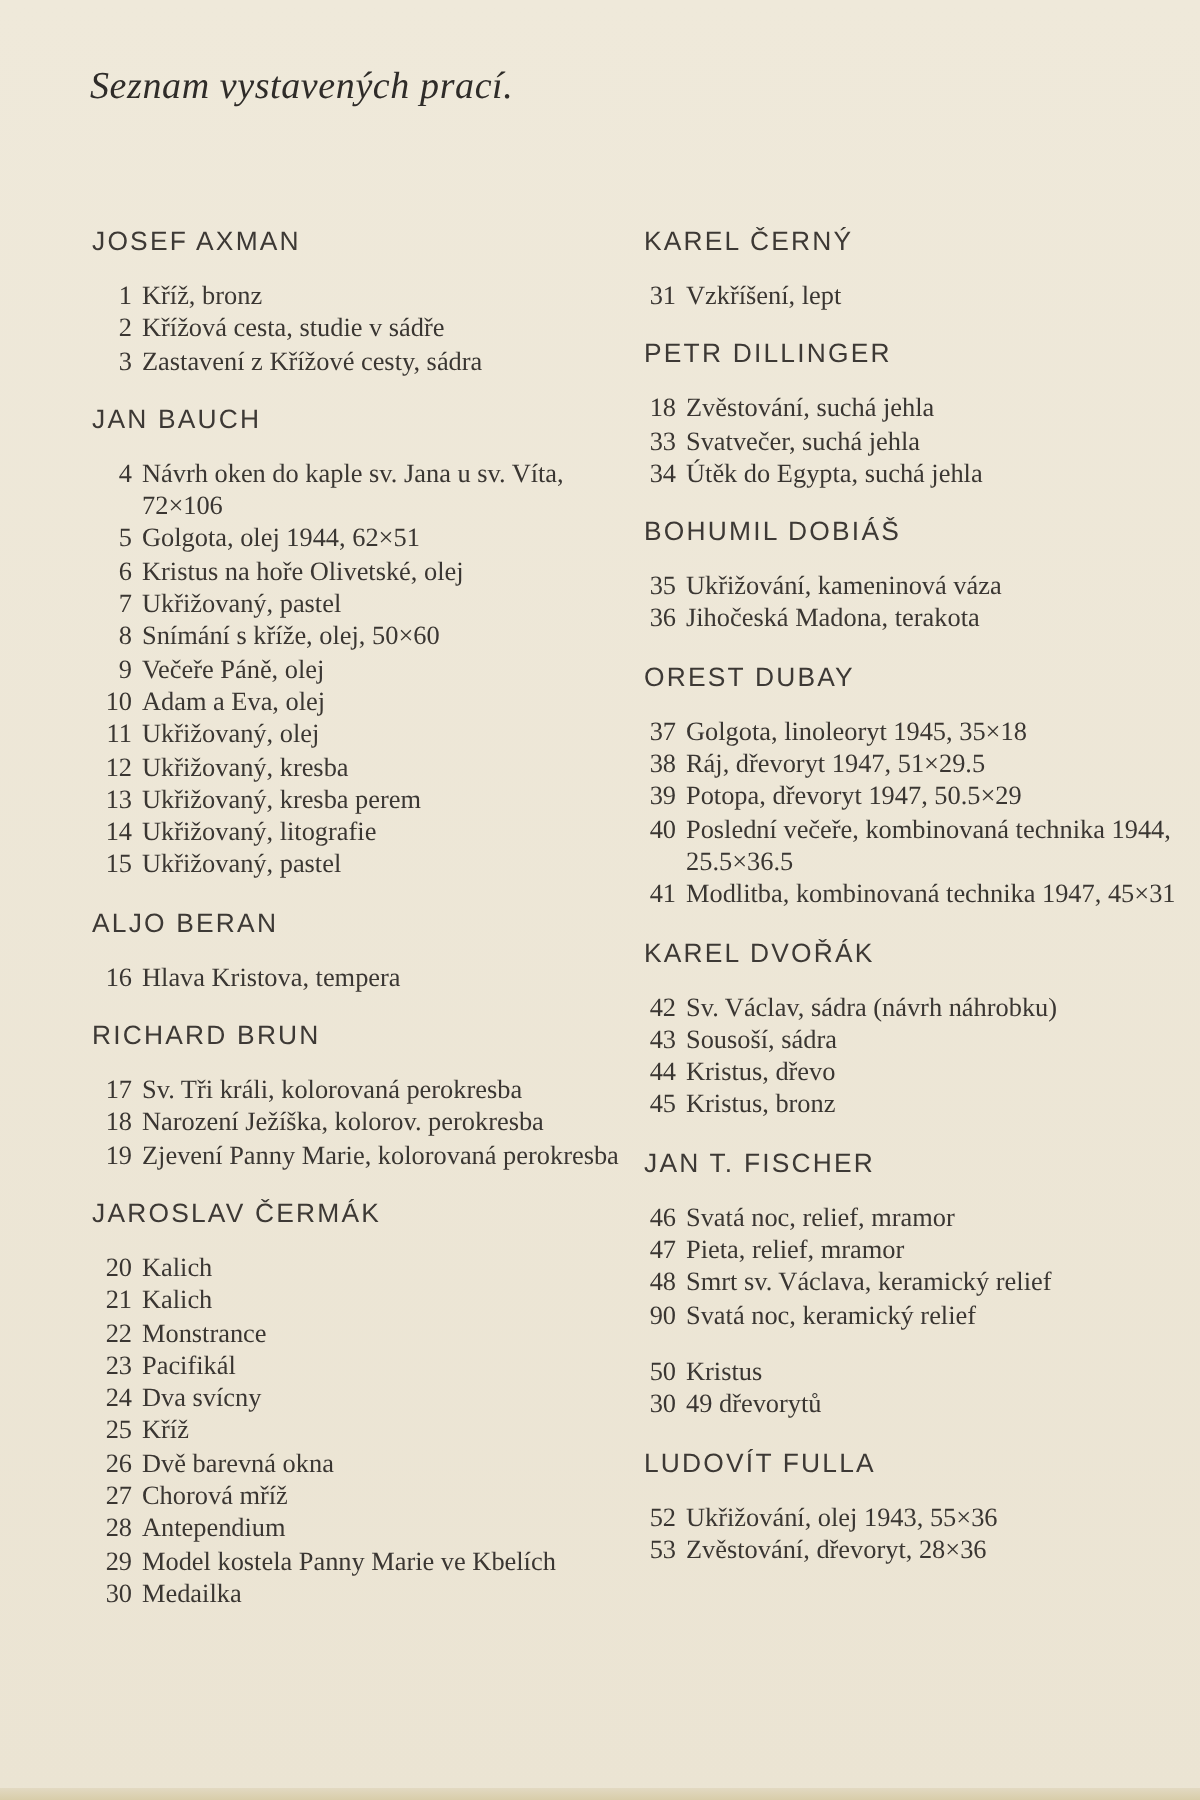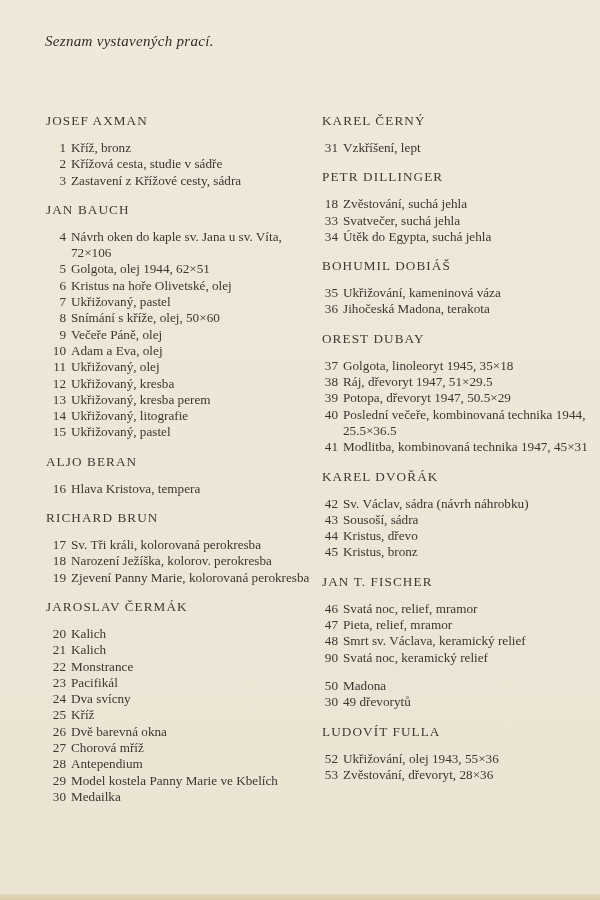--- a/index.html
+++ b/index.html
@@ -8,27 +8,27 @@
       background: #ece6d6;
       position: relative;
       font-family: "DejaVu Serif", "Liberation Serif", serif;
       color: #3a3632;
     }
     .page { position: absolute; inset: 0; background: linear-gradient(#efe9da, #ebe4d3); }
     .bottom-edge { position: absolute; left: 0; right: 0; bottom: 0; height: 6px; background: linear-gradient(#e2d9c2, #d8cda9); }
     .title {
       position: absolute; left: 45px; top: 33px;
       font-family: "Liberation Serif", serif; font-style: italic;
-      font-size: 15px; letter-spacing: 0.3px; color: #2f2c29;
+      font-size: 19px; letter-spacing: 0.3px; color: #2f2c29;
     }
     .col { position: absolute; top: 112px; }
     .col.left { left: 46px; width: 275px; }
     .col.right { left: 322px; width: 278px; }
     .artist {
-      font-family: Liberation Serif, serif;
+      font-family: Liberation Sans, sans-serif;
       font-size: 13.2px; letter-spacing: 1.1px; color: #3d3935;
       height: 17px; line-height: 17px; margin-bottom: 11px;
     }
     .works { margin-bottom: 12px; }
     .work {
       display: flex; font-family: "Liberation Serif", serif;
       font-size: 13.2px; line-height: 16.3px; color: #3a3632;
     }
     .num { width: 20px; text-align: right; flex: none; padding-right: 5px; }
     .col.right .num { width: 16px; text-align: right; padding-right: 5px; }
@@ -267,21 +267,21 @@
           <span class="txt">Smrt sv. Václava, keramický relief</span>
         </div>
         <div class="work">
           <span class="num">90</span>
           <span class="txt">Svatá noc, keramický relief</span>
         </div>
       </div>
       <div class="works">
         <div class="work">
           <span class="num">50</span>
-          <span class="txt">Madona</span>
+          <span class="txt">Kristus</span>
         </div>
         <div class="work">
           <span class="num">30</span>
           <span class="txt">49 dřevorytů</span>
         </div>
       </div>
       <div class="artist">LUDOVÍT FULLA</div>
       <div class="works">
         <div class="work">
           <span class="num">52</span>

